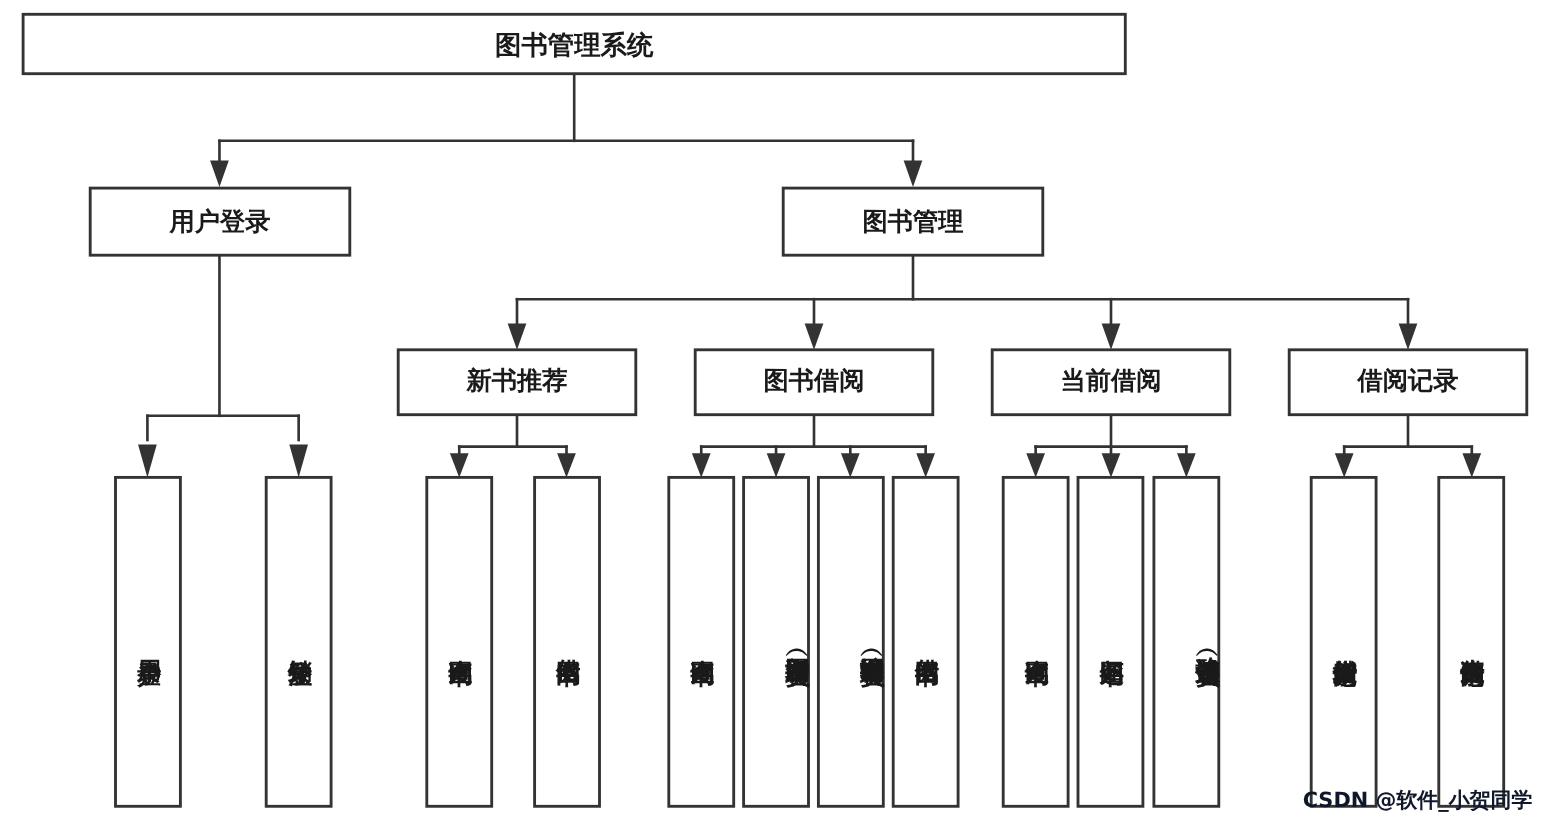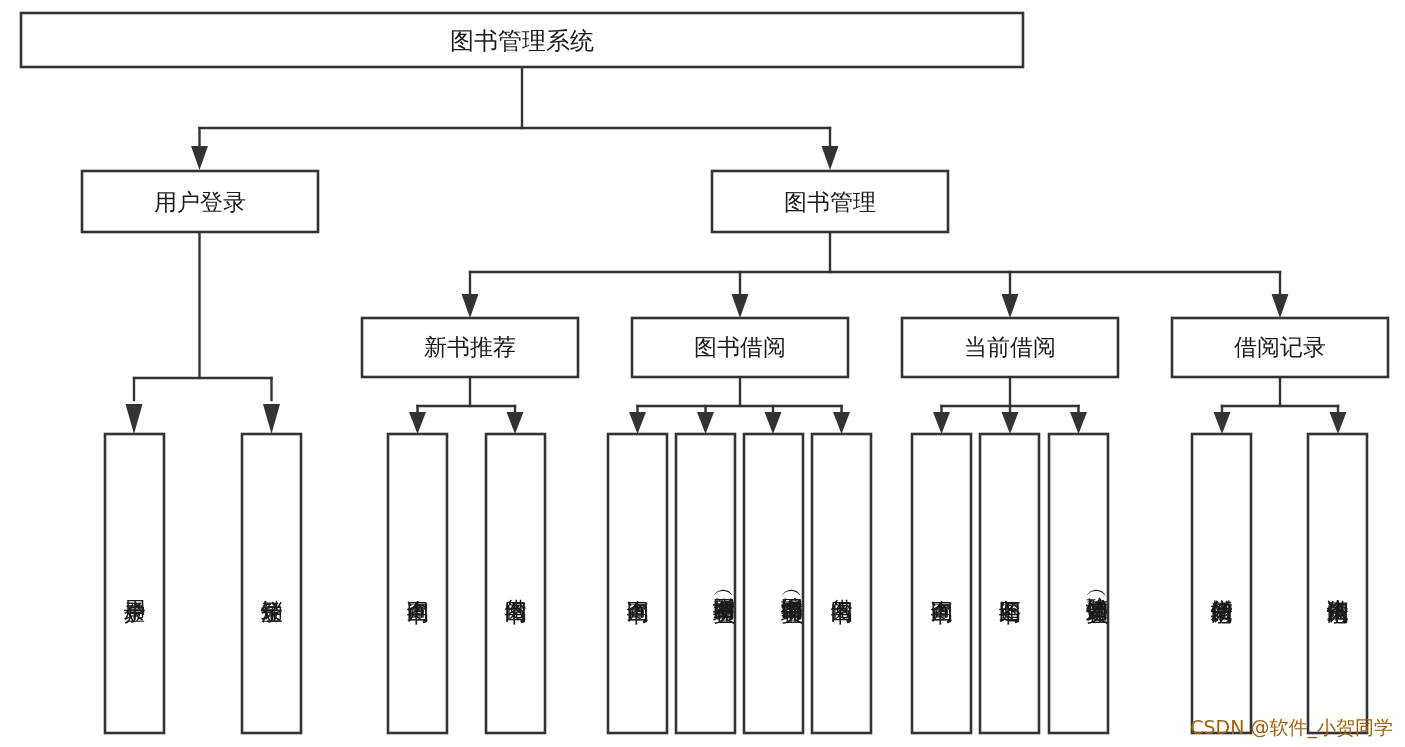--- a/index.html
+++ b/index.html
@@ -11,20 +11,21 @@
     width: 1405px;
     height: 747px;
     font-family: "DejaVu Sans", "Liberation Sans", sans-serif;
     overflow: hidden;
   }
   #diagram-root {
     position: relative;
     width: 1405px;
     height: 747px;
     background: #ffffff;
+    font-weight: bold;
   }
   svg#flow-svg {
     position: absolute;
     left: 0;
     top: 0;
     width: 1405px;
     height: 747px;
     display: block;
   }
   .node-box {
@@ -69,21 +70,21 @@
     white-space: nowrap;
     pointer-events: none;
     user-select: none;
   }
   .watermark {
     position: absolute;
     right: 12px;
     bottom: 6px;
     font-family: "DejaVu Sans", "Liberation Sans", sans-serif;
     font-size: 19px;
-    color: #a16207;
+    color: #0f172a;
     white-space: nowrap;
     user-select: none;
   }
 </style>
 </head>
 <body>
 
 <div id="diagram-root">
 
   <svg id="flow-svg" viewBox="0 0 1405 747">

